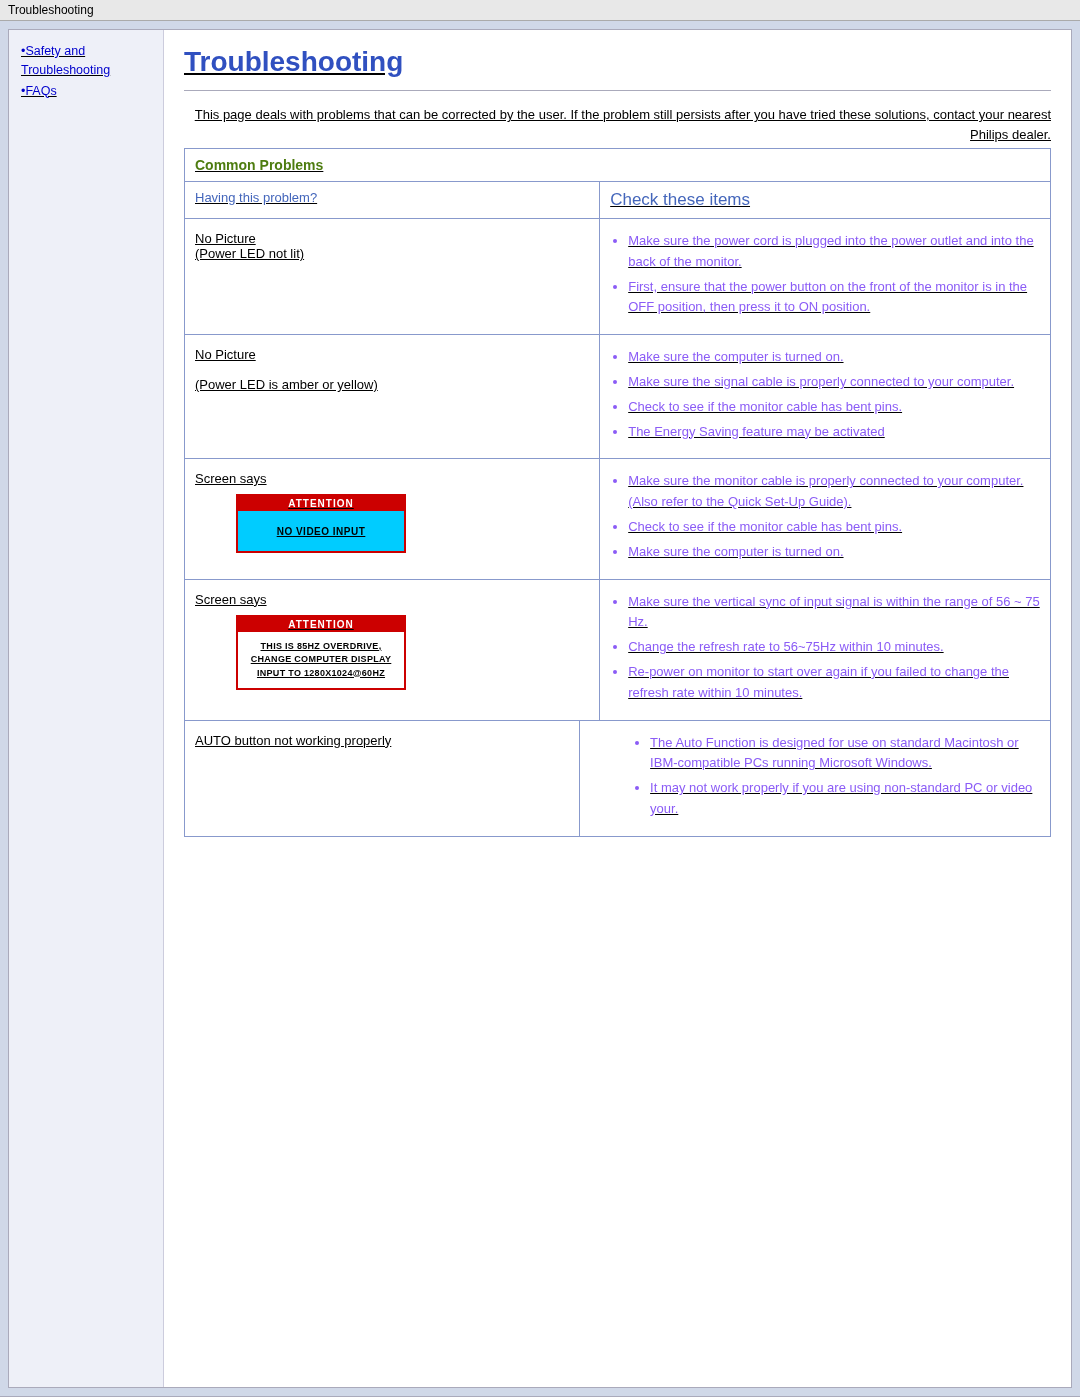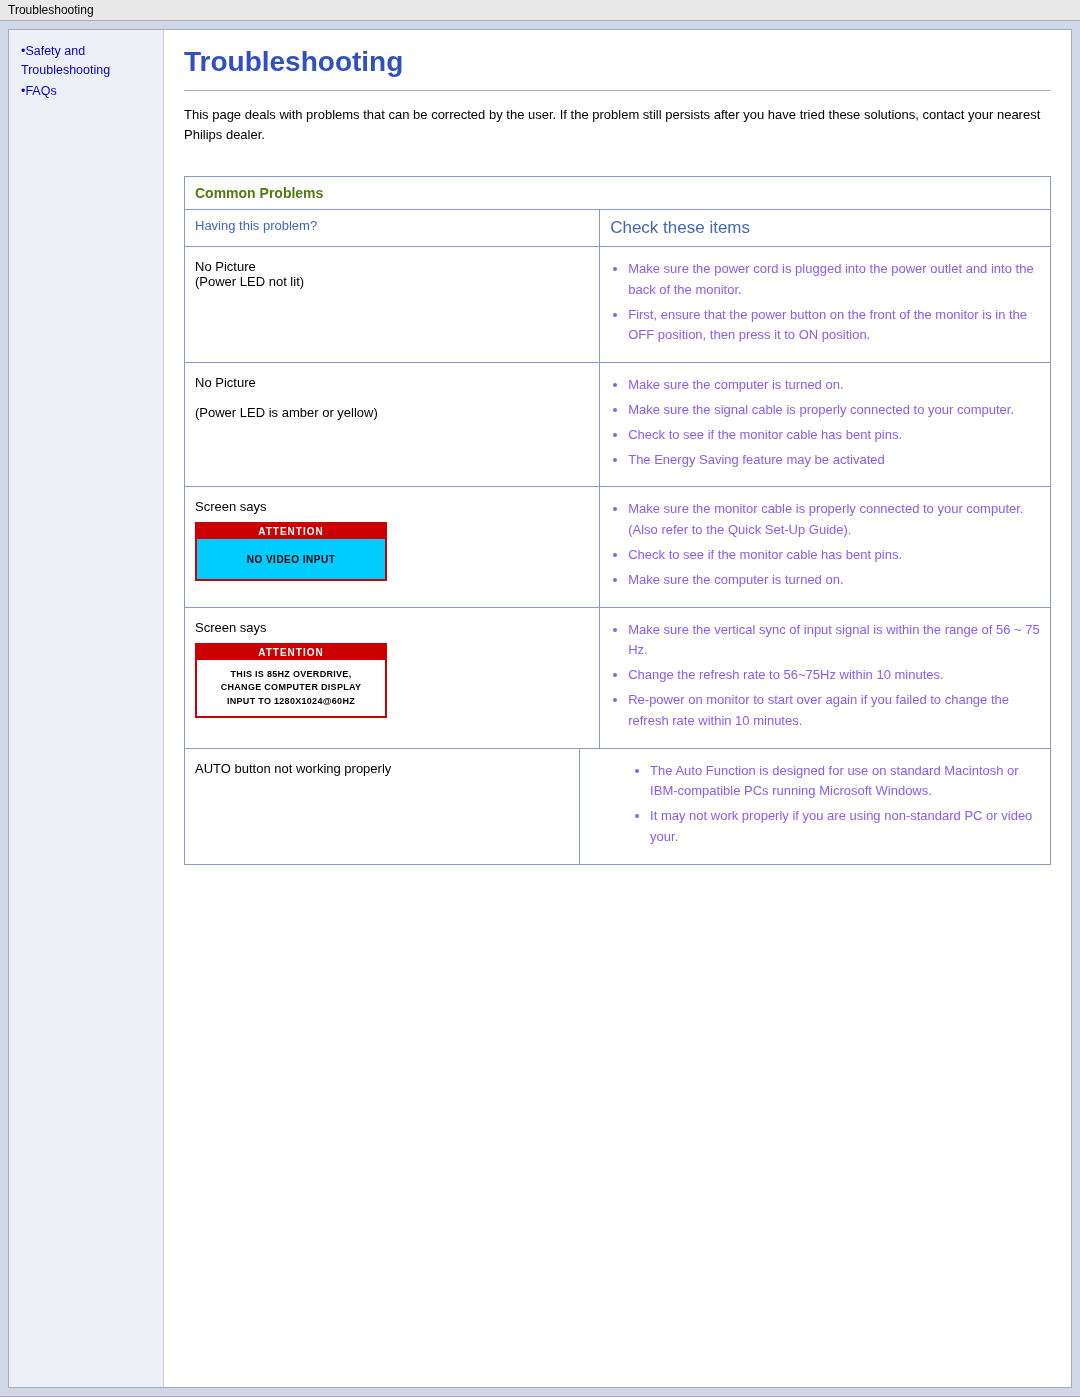--- a/index.html
+++ b/index.html
@@ -14,20 +14,21 @@
       border-bottom: 1px solid #aaa;
       padding: 3px 8px;
       font-size: 12px;
       color: #000;
     }
     .main-wrapper {
       display: flex;
       flex-direction: column;
       min-height: calc(100vh - 22px);
       padding: 8px;
+      text-decoration: underline;
     }
     .content-area {
       background: #eef0f8;
       border: 1px solid #aab;
       display: flex;
       flex: 1;
       min-height: 1300px;
     }
     .sidebar {
       width: 155px;
@@ -58,22 +59,23 @@
       margin-bottom: 12px;
     }
     hr.title-divider {
       border: none;
       border-top: 1px solid #aab;
       margin-bottom: 14px;
     }
     .intro-text {
       font-size: 13px;
       color: #000;
-      margin-bottom: 32px;
+      margin-bottom: 4px;
       line-height: 1.5;
+      text-align: right;
     }
     .problems-table {
       border: 1px solid #8899cc;
       width: 100%;
       border-collapse: collapse;
     }
     .problems-table-header {
       background: #fff;
       padding: 8px 10px;
       font-size: 14px;
@@ -124,22 +126,23 @@
     .check-cell ul {
       list-style: disc;
       padding-left: 18px;
       line-height: 1.6;
     }
     .check-cell ul li {
       margin-bottom: 4px;
     }
     .attention-box {
       border: 2px solid #cc0000;
-      width: 192px;
+      width: 170px;
       margin-top: 8px;
+      margin-left: 41px;
     }
     .attention-header {
       background: #cc0000;
       color: #fff;
       text-align: center;
       font-size: 10px;
       font-weight: bold;
       letter-spacing: 1px;
       padding: 2px 4px;
     }

